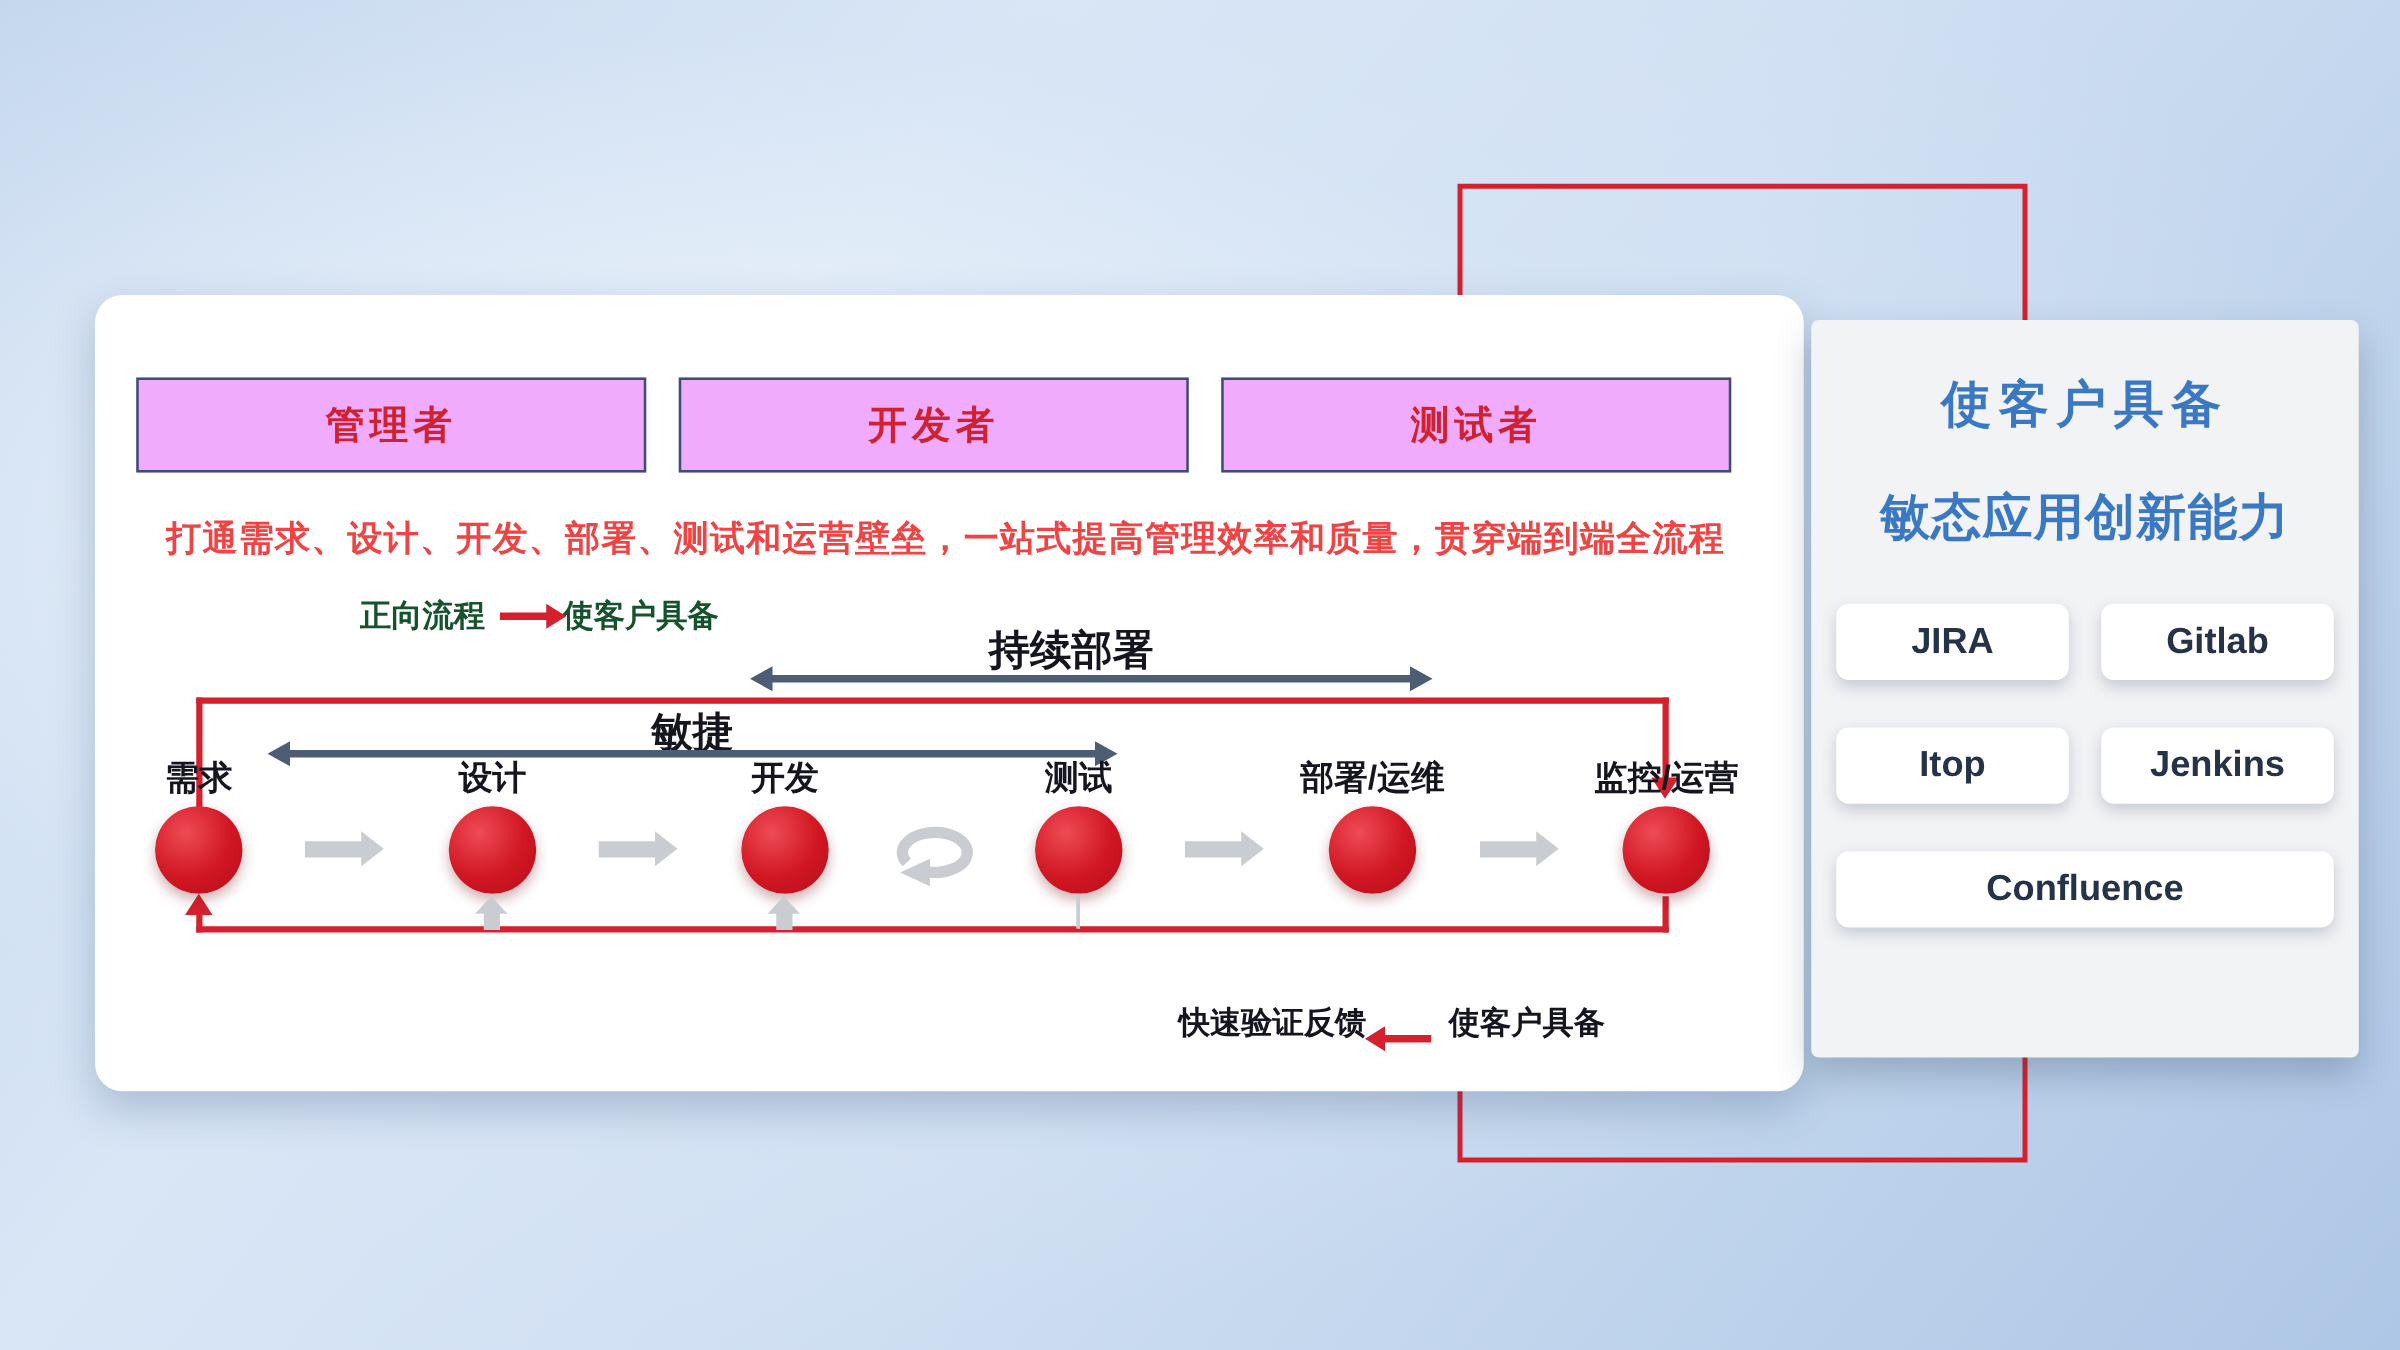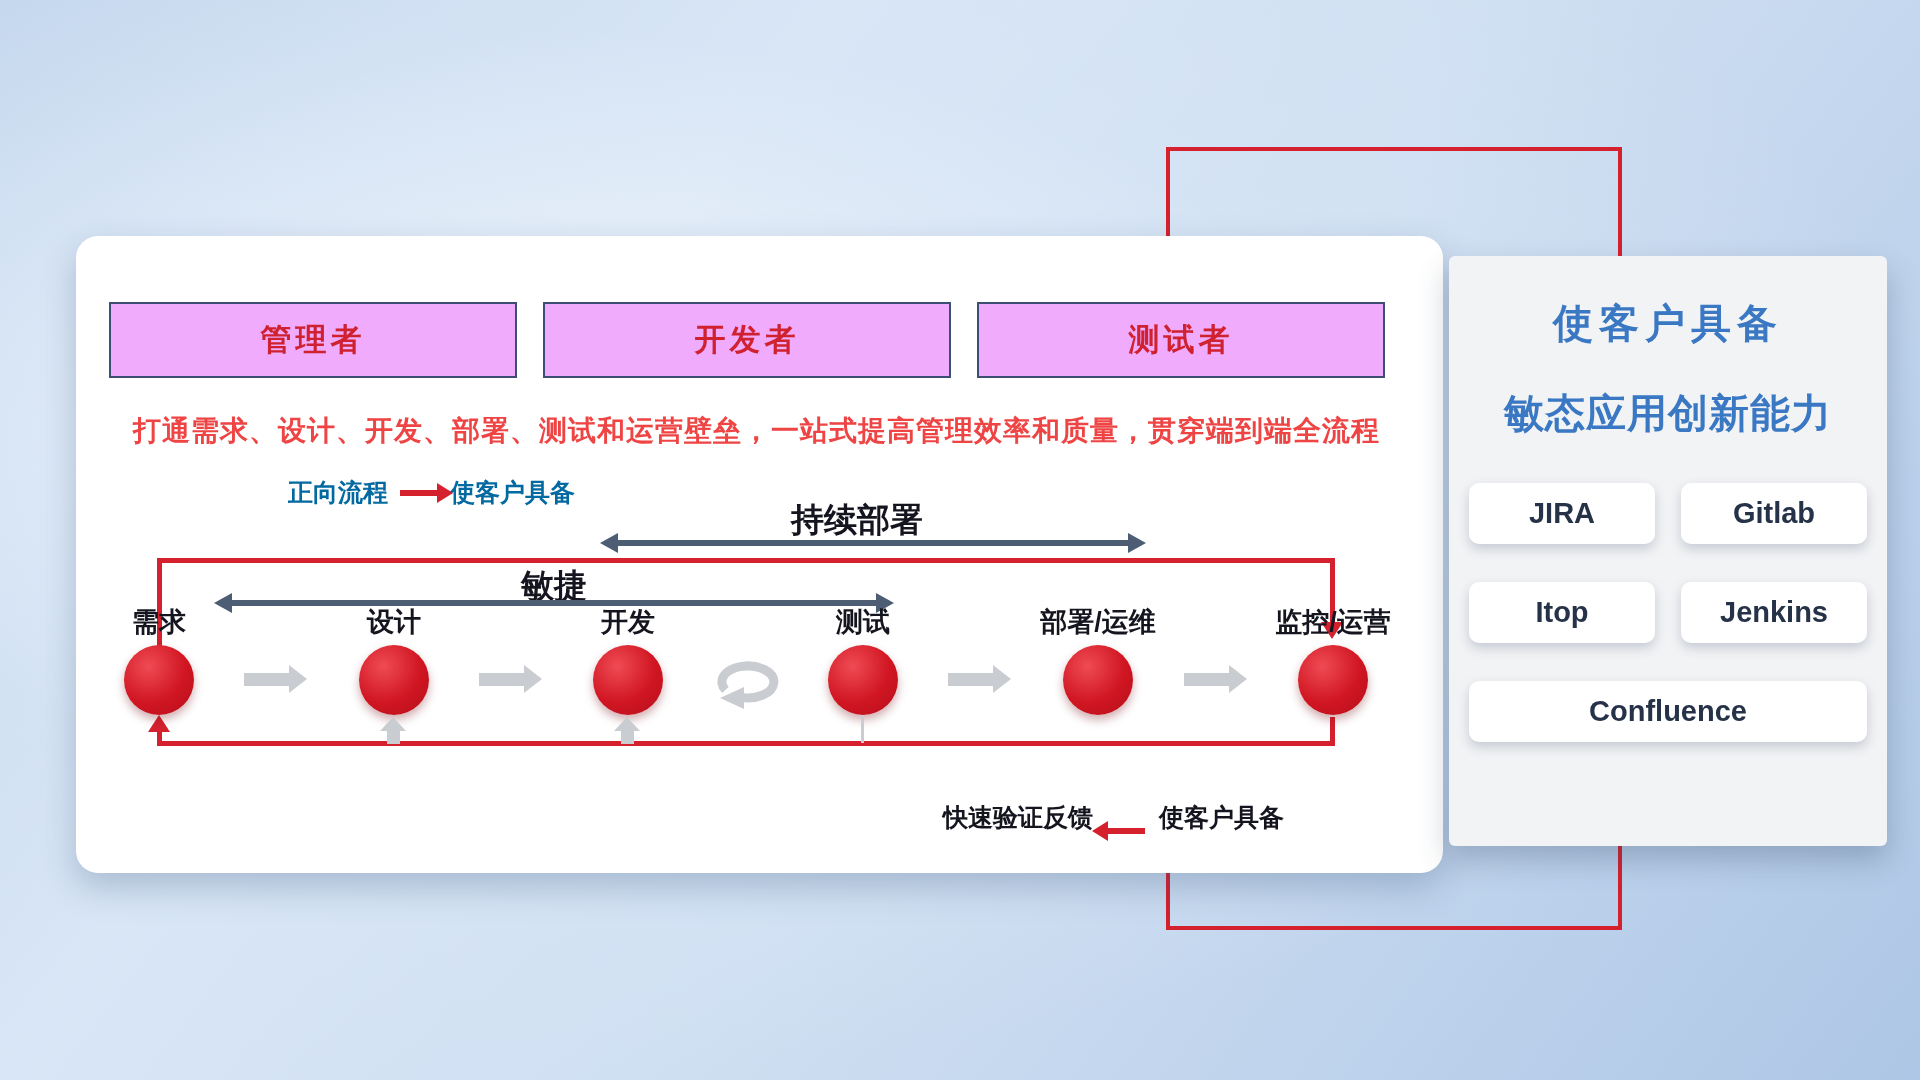--- a/index.html
+++ b/index.html
@@ -36,21 +36,21 @@
     display:flex;align-items:center;justify-content:center;
     color:#cf2130;font-size:31px;font-weight:bold;letter-spacing:4px;
   }
   .desc{
     position:absolute;left:57px;top:176px;right:30px;
     font-size:28px;font-weight:bold;color:#ef4444;letter-spacing:1px;
   }
   .legend-forward{
     position:absolute;left:212px;top:240px;
     display:flex;align-items:center;gap:12px;
-    font-size:25px;font-weight:bold;color:#0369a1;
+    font-size:25px;font-weight:bold;color:#14532d;
   }
   .rarrow-right{position:relative;width:38px;height:6px;background:#d5202e;}
   .rarrow-right::after{
     content:"";position:absolute;right:-15px;top:-7px;
     border-left:16px solid #d5202e;border-top:10px solid transparent;border-bottom:10px solid transparent;
   }
   .rarrow-left{position:relative;width:38px;height:6px;background:#d5202e;}
   .rarrow-left::after{
     content:"";position:absolute;left:-15px;top:-7px;
     border-right:16px solid #d5202e;border-top:10px solid transparent;border-bottom:10px solid transparent;

